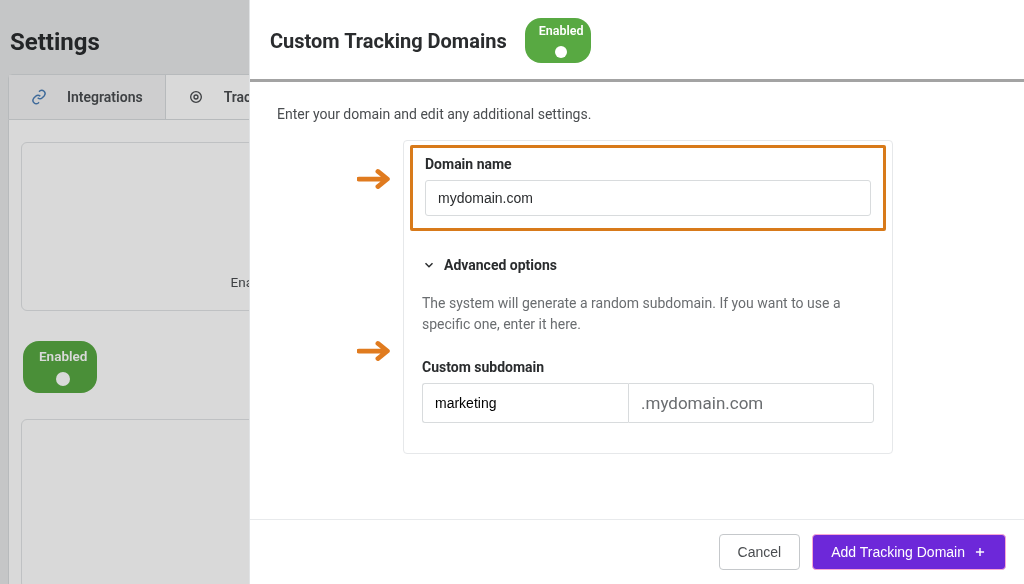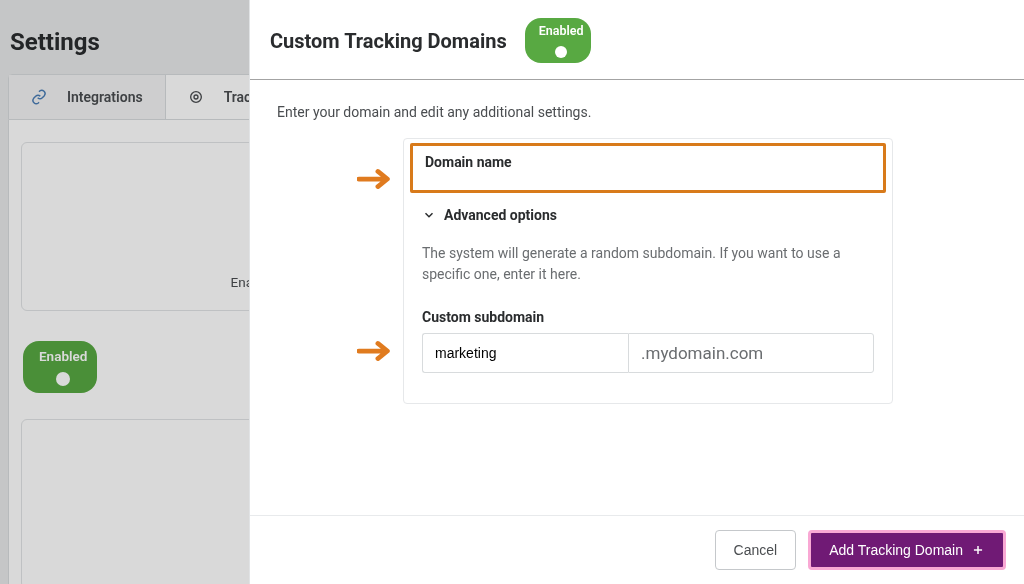--- a/index.html
+++ b/index.html
@@ -104,37 +104,37 @@
       z-index: 10;
       display: flex;
       flex-direction: column;
       border-left: 1px solid #e1e3e5;
     }
     .modal-header {
       display: flex;
       align-items: center;
       gap: 18px;
       padding: 18px 20px 16px;
-      border-bottom: 1px solid #a3a3a3;
+      border-bottom: 3px solid #a3a3a3;
     }
     .modal-title { font-size: 20px; font-weight: 700; color: #2a2c2e; }
     .modal-body { flex: 1; padding: 24px 27px 10px; overflow: hidden; }
     .instruction { font-size: 14px; color: #4a4d50; margin-bottom: 18px; }
     .form-panel {
       width: 490px;
       margin-left: 126px;
       border: 1px solid #e6e8ea;
       border-radius: 4px;
       padding: 12px 18px 30px;
     }
     .field-group { margin-bottom: 8px; position: relative; }
     .highlighted {
       border: 3px solid #d87a1a;
       padding: 8px 12px 12px;
-      margin: -8px -12px 4px;
+      margin: -8px -12px 16px;
       border-radius: 2px;
     }
     .field-label { font-size: 14px; font-weight: 700; color: #2a2c2e; margin-bottom: 8px; }
     .text-input {
       width: 100%;
       padding: 9px 12px;
       border: 1px solid #d8dbdd;
       border-radius: 3px;
       font-size: 14px;
       color: #2a2c2e;
@@ -181,21 +181,21 @@
       padding: 9px 18px;
       border-radius: 4px;
       font-size: 14px;
       font-weight: 500;
       cursor: pointer;
       display: inline-flex;
       align-items: center;
       gap: 8px;
     }
     .btn-secondary { background: #fff; border: 1px solid #c5c8cb; color: #4a4d50; margin-left: 46px; }
-    .btn-primary { background: #701a75; border: 3px solid #f9a8d4; color: #fff; }
+    .btn-primary { background: #6d28d9; border: 1px solid #f9a8d4; color: #fff; }
     .plus-icon { width: 14px; height: 14px; }
 
     
     .arrow {
       position: absolute;
       z-index: 20;
       width: 38px;
       height: 22px;
     }
     .arrow svg { width: 100%; height: 100%; }
@@ -263,20 +263,21 @@
       <span class="pill-dot" style="width:12px;height:12px"></span>
     </div>
   </div>
 
   <div class="modal-body">
     <div class="instruction">Enter your domain and edit any additional settings.</div>
 
     <div class="form-panel">
       <div class="field-group highlighted">
         <div class="field-label">Domain name</div>
+        <input class="text-input" value="mydomain.com" style="">
       </div>
 
       <div class="advanced-toggle">
         <span class="chevron">
           <svg viewBox="0 0 24 24" fill="none" stroke="#2a2c2e" stroke-width="2.5">
               <polyline points="6 9 12 15 18 9"></polyline>
             </svg>
         </span>
         <span>Advanced options</span>
       </div>

